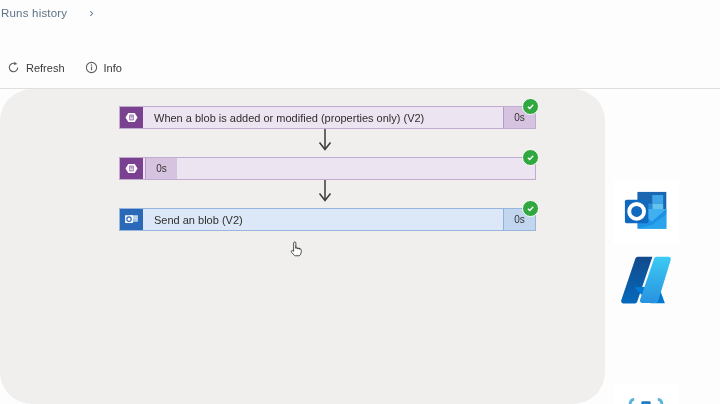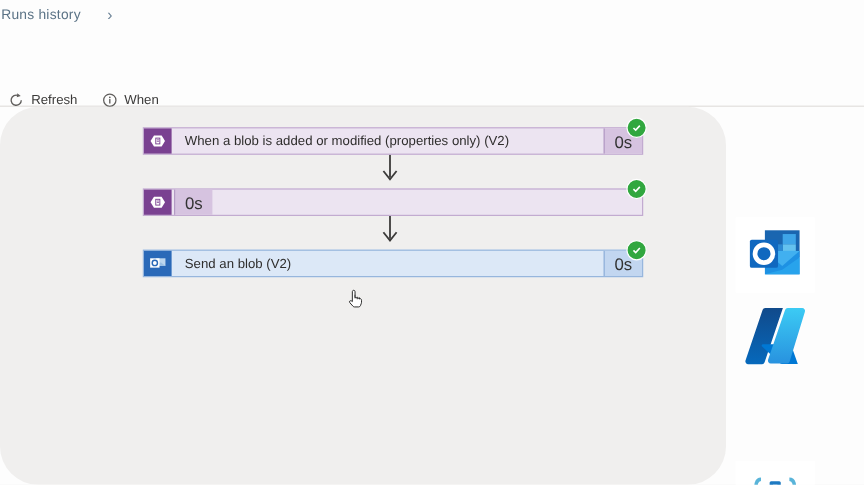--- a/index.html
+++ b/index.html
@@ -6,35 +6,35 @@
   body{
     width:720px;height:404px;overflow:hidden;position:relative;
     font-family:"Liberation Sans",sans-serif;
     background:#fdfdfd;
   }
   
   .topbar{position:absolute;left:0;top:0;width:720px;height:88px;background:#fdfdfd;border-bottom:1px solid #e1dfdd;}
   .breadcrumb{position:absolute;left:1px;top:6px;display:flex;align-items:center;gap:22px;color:#5b7386;font-size:11.5px;cursor:pointer;}
   .breadcrumb .crumb{letter-spacing:.2px;}
   .breadcrumb .chev{font-size:13px;color:#6b8296;line-height:1;}
-  .toolbar{position:absolute;left:7px;top:61px;display:flex;align-items:center;gap:20px;margin-top:16px;}
+  .toolbar{position:absolute;left:7px;top:61px;display:flex;align-items:center;gap:20px;}
   .toolbtn{display:flex;align-items:center;gap:6px;font-size:11px;color:#3b3a39;cursor:pointer;}
   .toolbtn svg{display:block;}
   
   .canvas{position:absolute;left:0;top:89px;width:605px;height:315px;background:#f0efee;border-radius:32px;}
   
   .step{position:absolute;left:119px;width:417px;height:23px;display:flex;align-items:stretch;box-sizing:border-box;}
   .step .chip{flex:1;display:flex;align-items:stretch;border:1px solid;box-sizing:border-box;cursor:pointer;}
   .step.purple .chip{background:#ece4f1;border-color:#c2abd0;}
   .step.blue   .chip{background:#dce8f7;border-color:#97b6dd;}
   .conn-icon{width:23px;display:flex;align-items:center;justify-content:center;margin-right:2px;flex:0 0 23px;}
   .step.purple .conn-icon{background:#7a4191;}
   .step.blue   .conn-icon{background:#2a69b8;}
   .step-title{flex:1;display:flex;align-items:center;padding-left:9px;font-size:11px;color:#2f2e2d;white-space:nowrap;overflow:hidden;}
-  .duration{flex:0 0 31px;display:flex;align-items:center;justify-content:center;font-size:14px;color:#333;border-left:1px solid;}
+  .duration{flex:0 0 31px;display:flex;align-items:center;justify-content:center;font-size:10px;color:#333;border-left:1px solid;}
   .step.purple .duration{background:#d6c3e0;border-left-color:#b49bc5;}
   .step.blue   .duration{background:#c2d6f0;border-left-color:#8fb0da;}
   .badge{position:absolute;right:-3px;top:-8px;width:15px;height:15px;border-radius:50%;
          background:#31a73f;border:1.5px solid #fff;box-sizing:content-box;
          display:flex;align-items:center;justify-content:center;}
   .arrow{position:absolute;left:317px;}
   .cursor{position:absolute;left:288px;top:151px;}
   
   .tile{position:absolute;left:613px;width:66px;background:#fff;display:flex;align-items:center;justify-content:center;}
   .tile.bare{background:transparent;}
@@ -62,21 +62,21 @@
       <span>Refresh</span>
     </div>
     <div class="toolbtn">
       <span>
         <svg width="13" height="13" viewBox="0 0 16 16">
           <circle cx="8" cy="8" r="6.3" fill="none" stroke="#605e5c" stroke-width="1.3"></circle>
           <circle cx="8" cy="5" r="0.9" fill="#605e5c"></circle>
           <rect x="7.3" y="6.8" width="1.4" height="4.6" fill="#605e5c"></rect>
         </svg>
       </span>
-      <span>When</span>
+      <span>Info</span>
     </div>
   </div>
 </div>
 
 <div class="canvas">
 
   <div class="step purple" style="top:17px;">
     <div class="chip">
       <div class="conn-icon">
         <svg width="17" height="17" viewBox="0 0 24 24">

